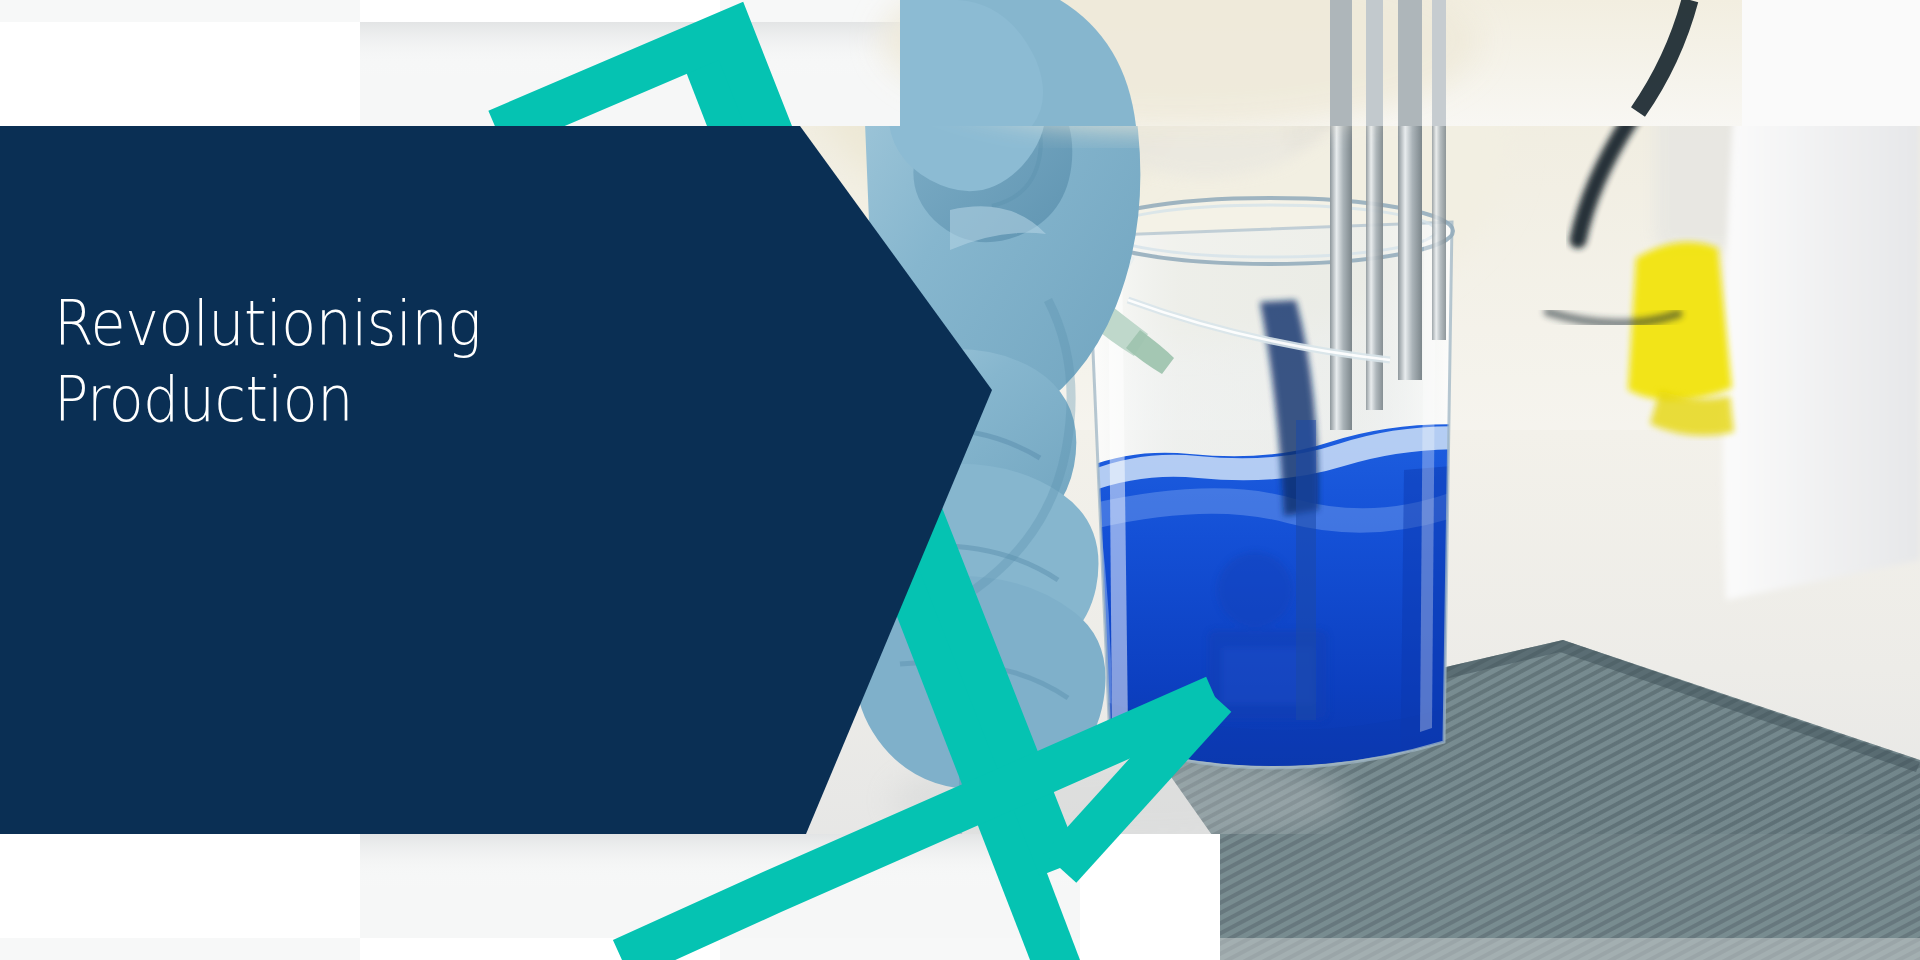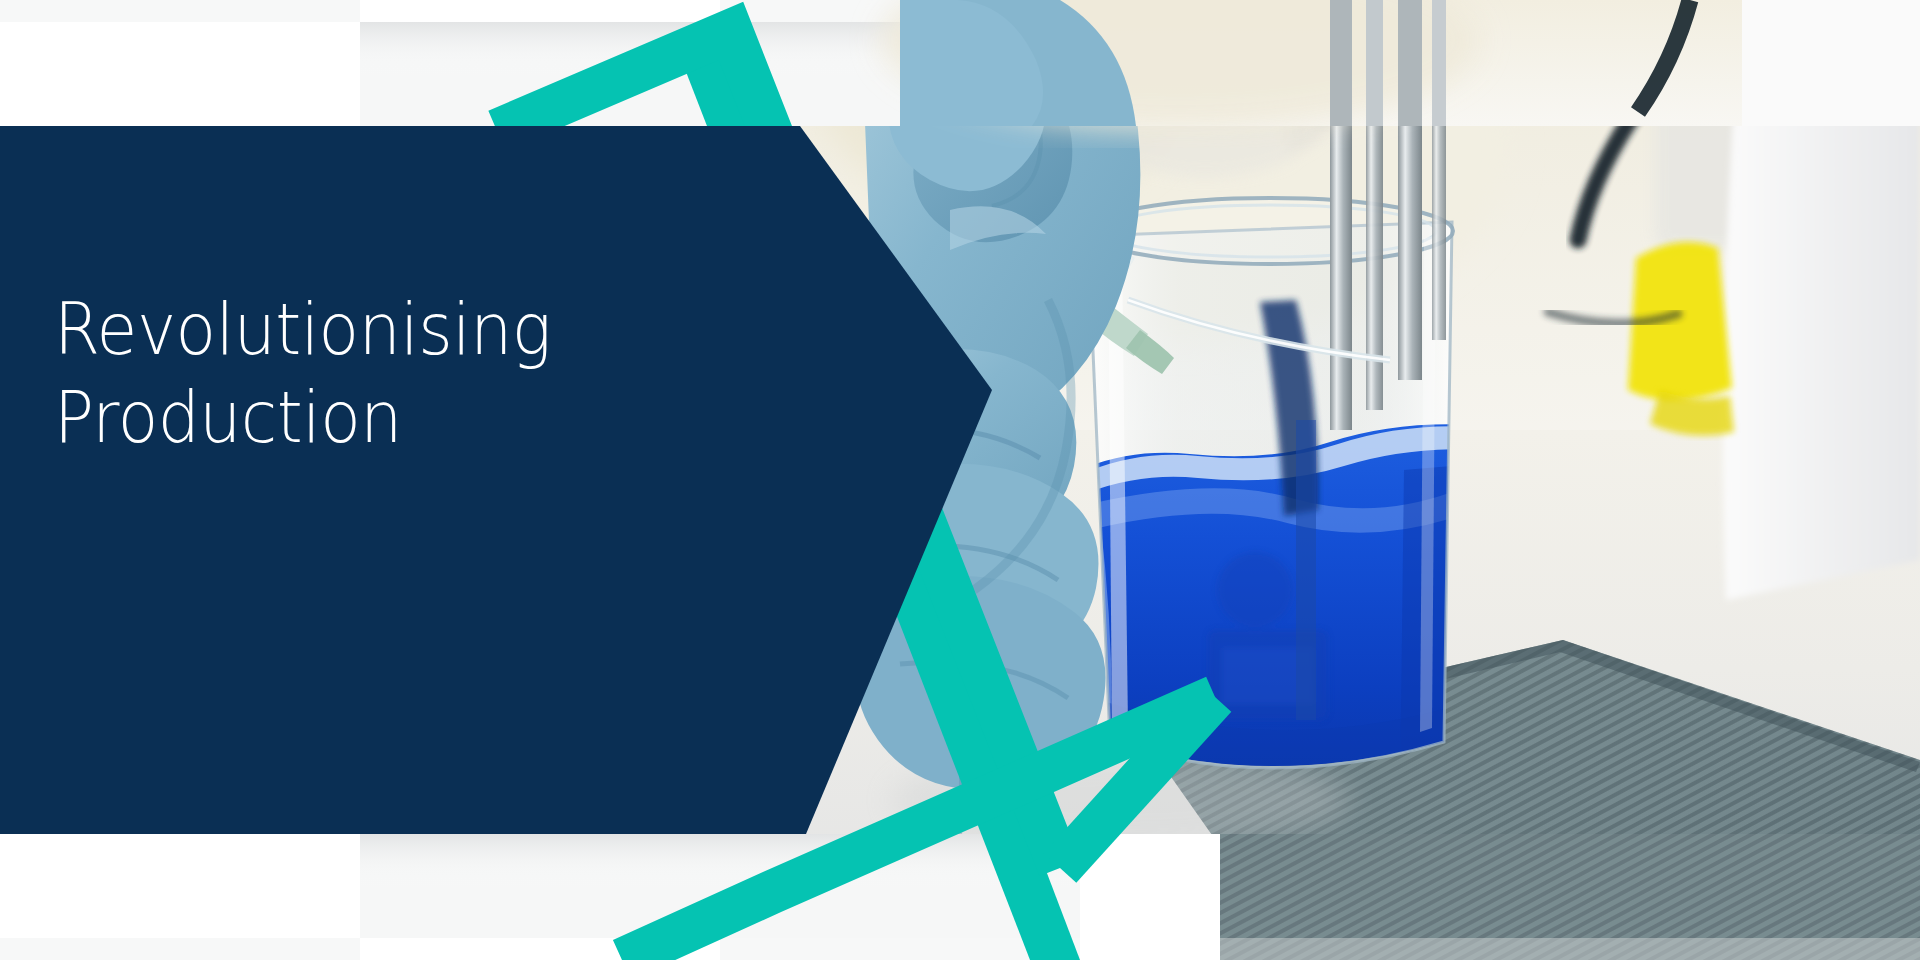--- a/index.html
+++ b/index.html
@@ -14,21 +14,21 @@
   
   .headline{
     position:absolute;
     left:54px;
     top:286px;
     width:820px;
     z-index:40;
     color:#ffffff;
     font-family:"DejaVu Sans", sans-serif;
     font-weight:300;
-    font-size:72px;
+    font-size:62px;
     line-height:1.22;
     letter-spacing:-0.5px;
     -webkit-font-smoothing:antialiased;
   }
   .headline .ln{display:block;white-space:nowrap;transform:scaleX(0.92);transform-origin:left center;}
 </style>
 </head>
 <body>
 
 <div id="banner">

